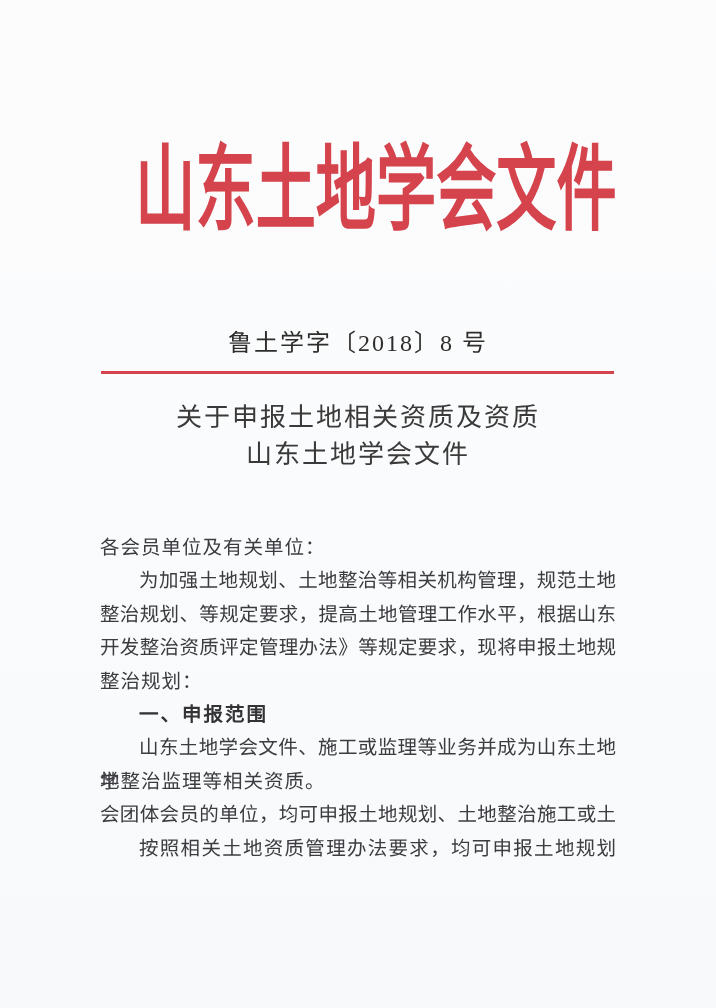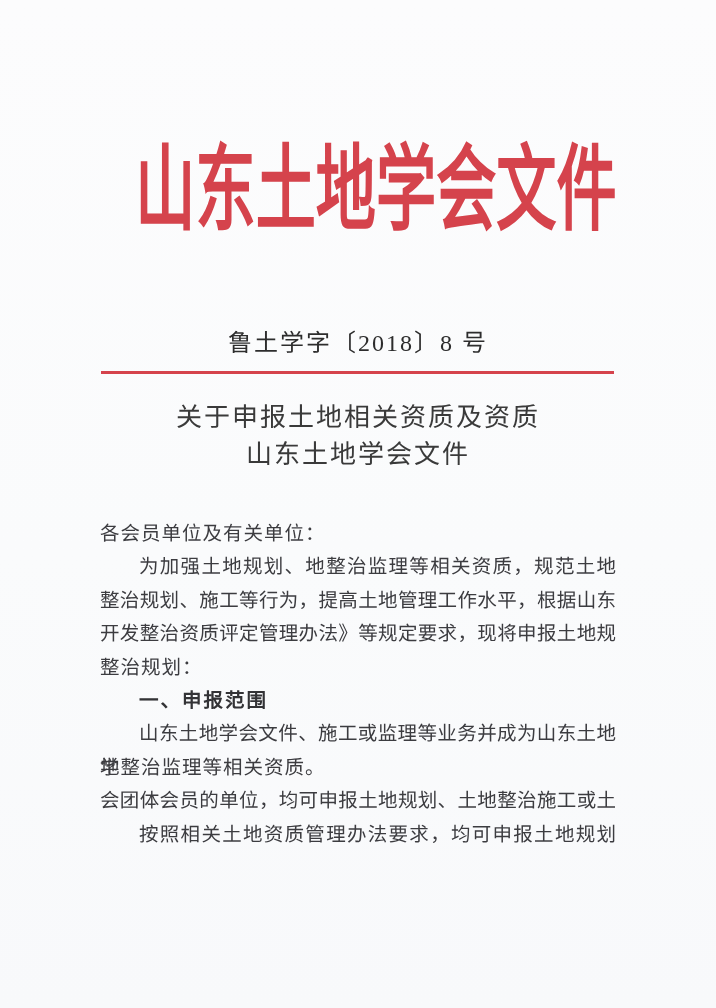--- a/index.html
+++ b/index.html
@@ -76,21 +76,21 @@
     font-weight: normal;
     font-size: 26px;
     line-height: 37px;
     letter-spacing: 2px;
     color: #3a3a3a;
   }
 
   
   .doc-body {
     position: absolute;
-    top: 517px;
+    top: 531px;
     left: 100px;
     width: 516px;
     font-size: 19.5px;
     line-height: 33.4px;
     color: #3c3c40;
   }
   .body-line {
     height: 33.4px;
     letter-spacing: 1px;
     white-space: nowrap;
@@ -124,22 +124,22 @@
 
   <div class="red-rule"></div>
 
   <div class="notice-title">
     <div>关于申报土地相关资质及资质</div>
     <div>山东土地学会文件</div>
   </div>
 
   <div class="doc-body">
     <div class="body-line">各会员单位及有关单位：</div>
-    <div class="body-line indent justify">为加强土地规划、地整治监理等相关资质，规范土地</div>
-    <div class="body-line justify">整治规划、施工等行为，提高土地管理工作水平，根据山东</div>
+    <div class="body-line indent justify">为加强土地规划、土地整治等相关机构管理，规范土地</div>
+    <div class="body-line justify">整治规划、等规定要求，提高土地管理工作水平，根据山东</div>
     <div class="body-line justify">开发整治资质评定管理办法》等规定要求，现将申报土地规</div>
     <div class="body-line">整治规划：</div>
     <div class="body-line heading indent">一、申报范围</div>
     <div class="body-line indent justify">山东土地学会文件、施工或监理等业务并成为山东土地学</div>
     <div class="body-line">地整治监理等相关资质。</div>
     <div class="body-line justify">会团体会员的单位，均可申报土地规划、土地整治施工或土</div>
     <div class="body-line indent justify">按照相关土地资质管理办法要求，均可申报土地规划</div>
   </div>
 
 </div>

